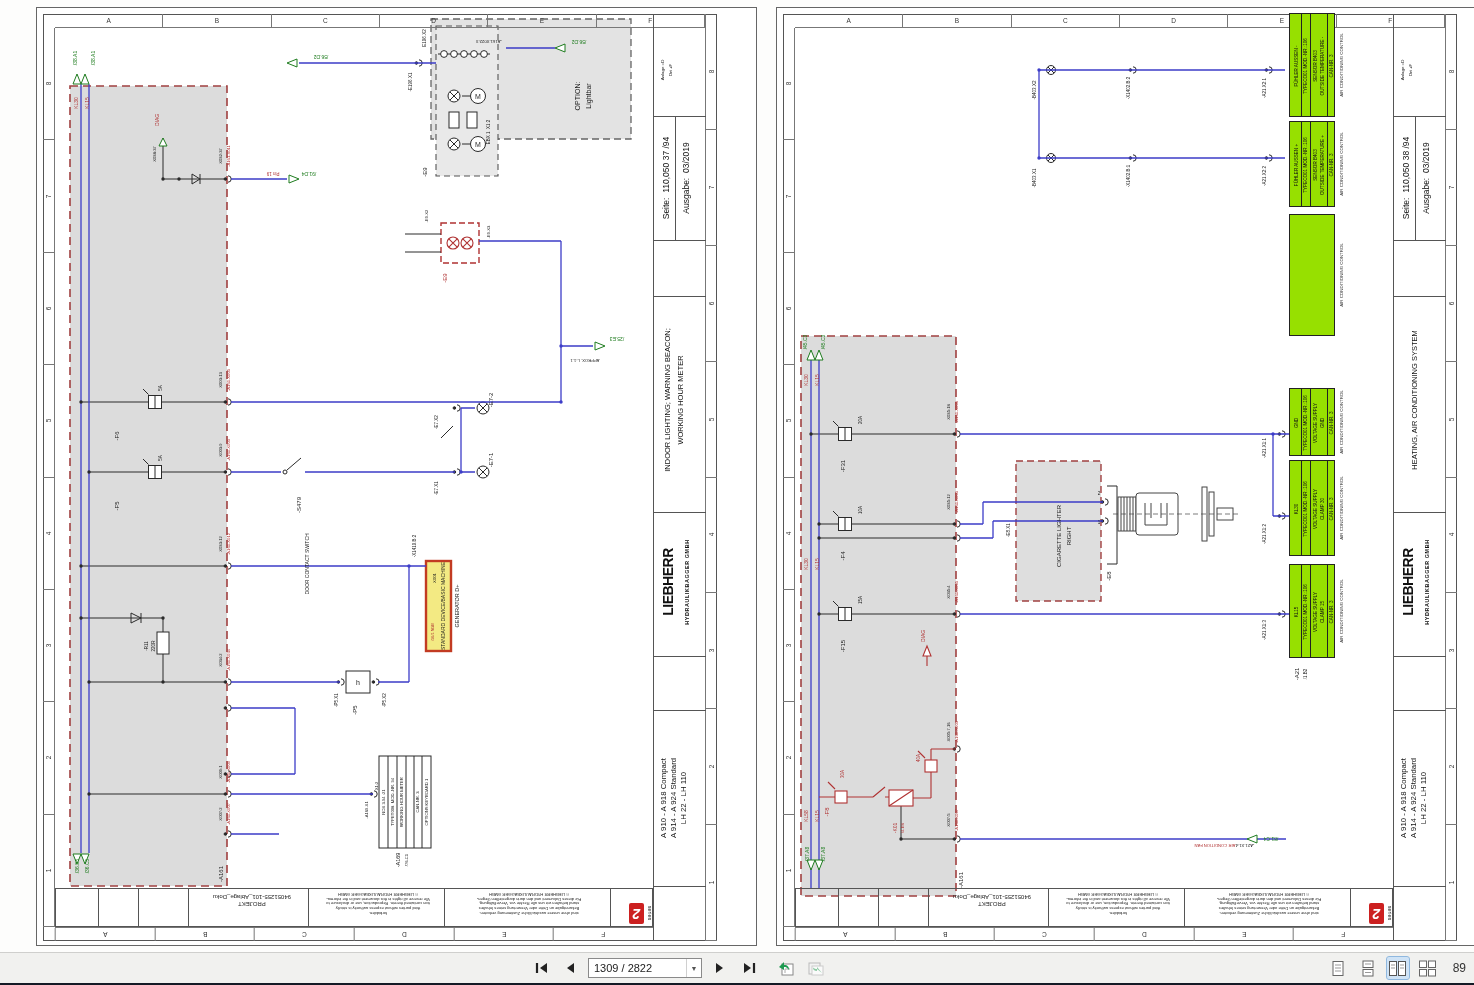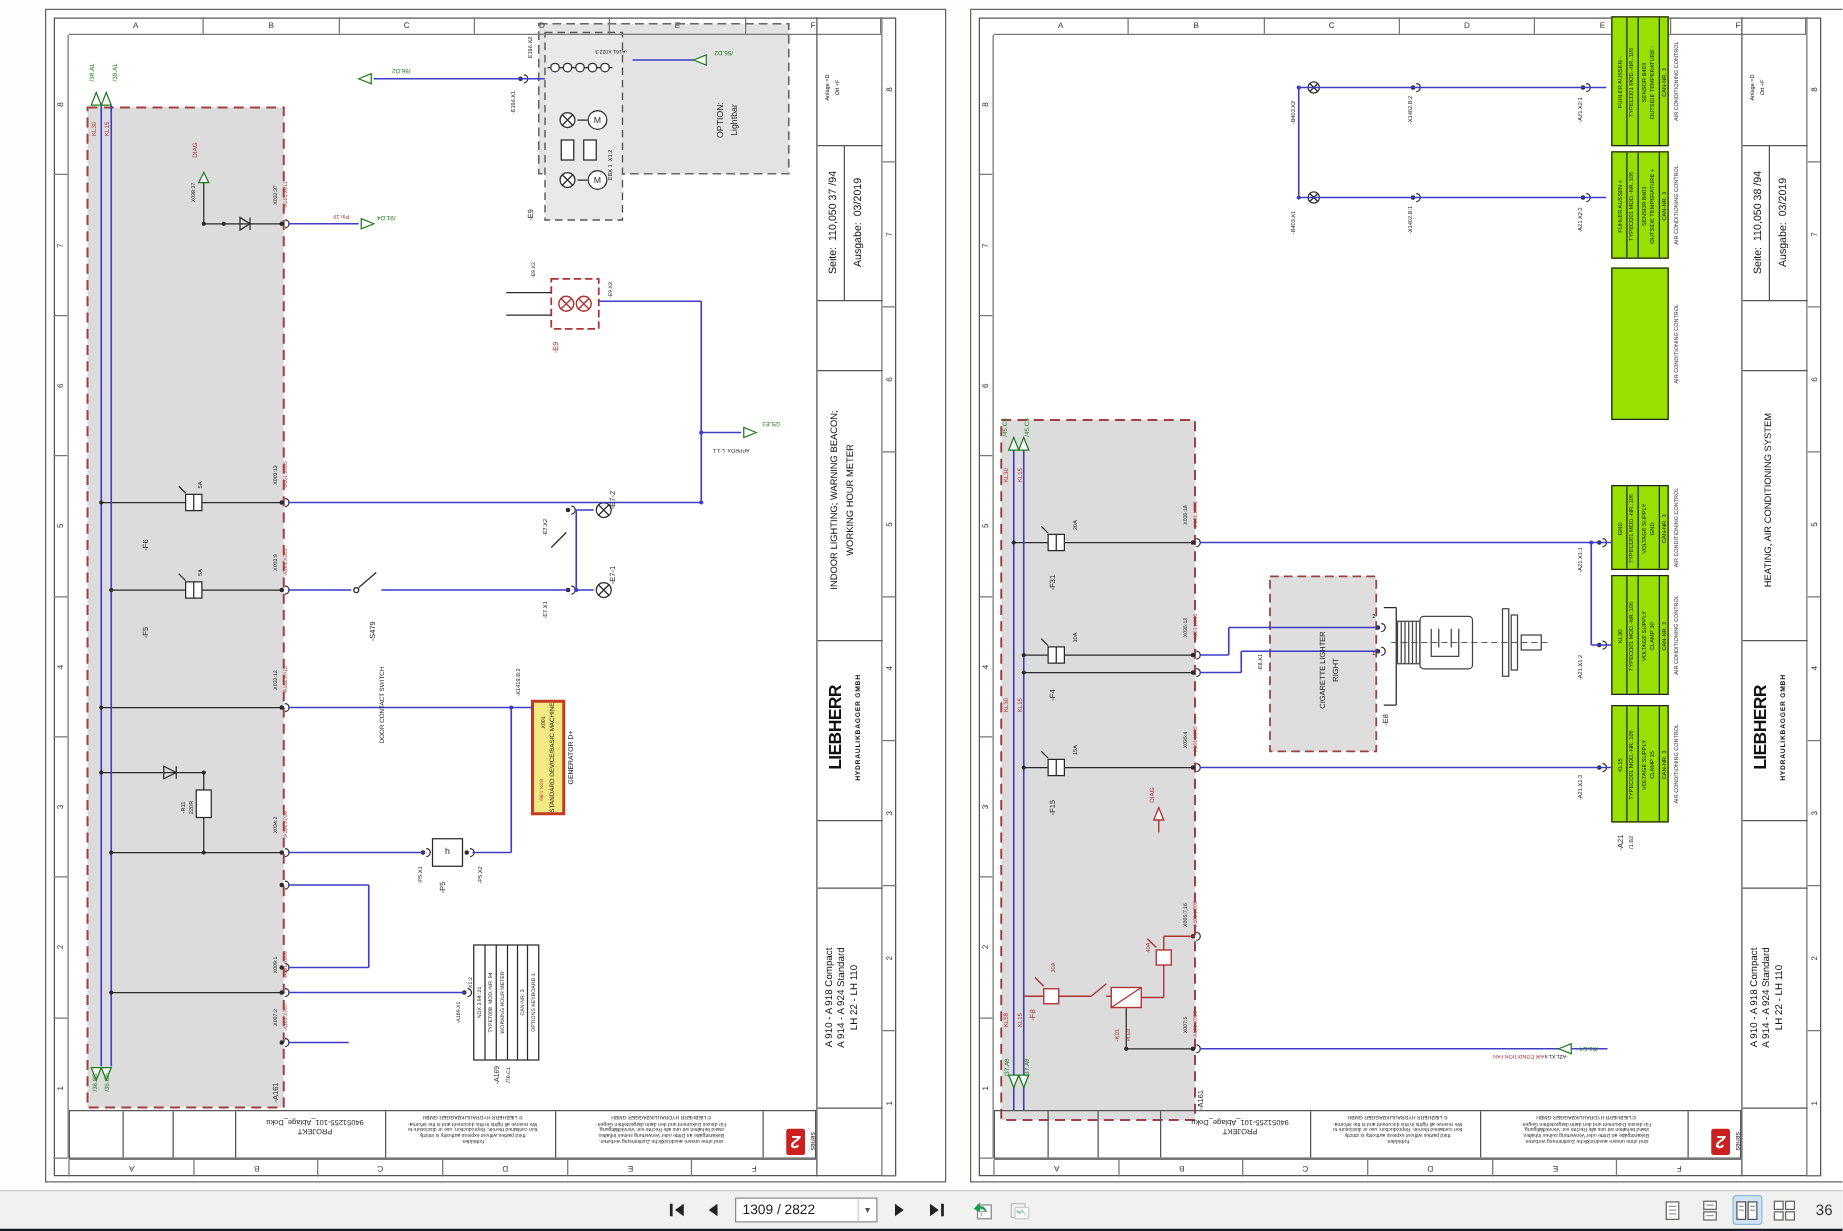--- a/index.html
+++ b/index.html
@@ -830,16 +830,16 @@
         </svg>
     </span>
     <span class="viewbtn">
       <svg width="19" height="17">
           <rect x="1.5" y="1" width="7" height="6.5" fill="#fff" stroke="#666"></rect>
           <rect x="1.5" y="9.5" width="7" height="6.5" fill="#fff" stroke="#666"></rect>
           <rect x="10.5" y="1" width="7" height="6.5" fill="#fff" stroke="#666"></rect>
           <rect x="10.5" y="9.5" width="7" height="6.5" fill="#fff" stroke="#666"></rect>
         </svg>
     </span>
-    <span class="zoomlabel">36</span>
+    <span class="zoomlabel">89</span>
   </div>
 </div>
 <div class="bottombar"></div>
 
 </body></html>

